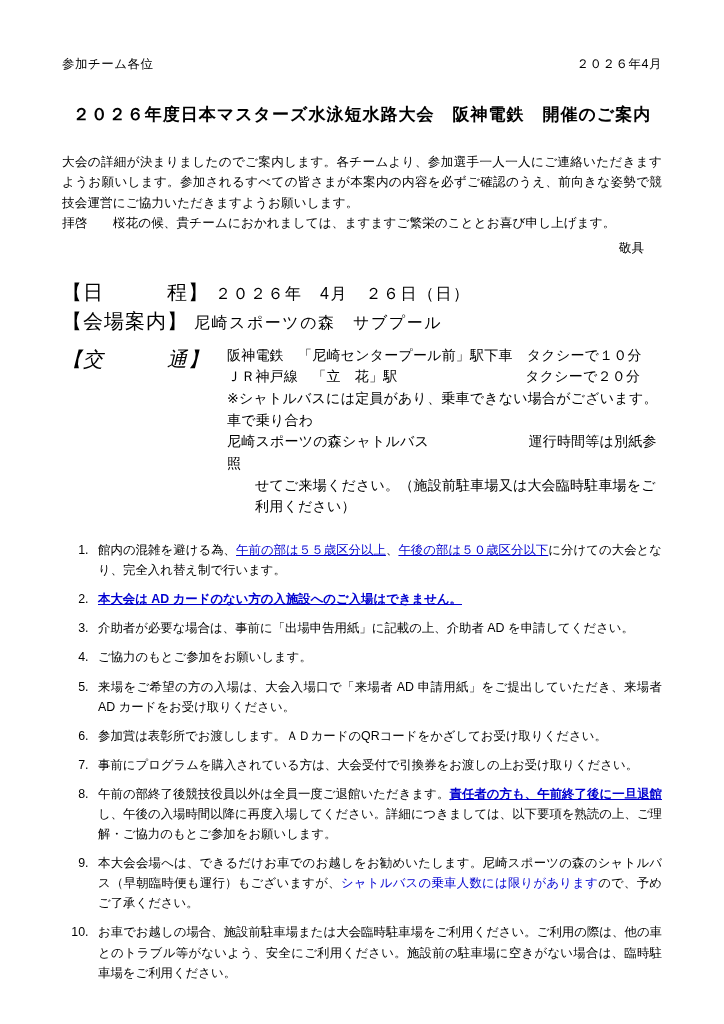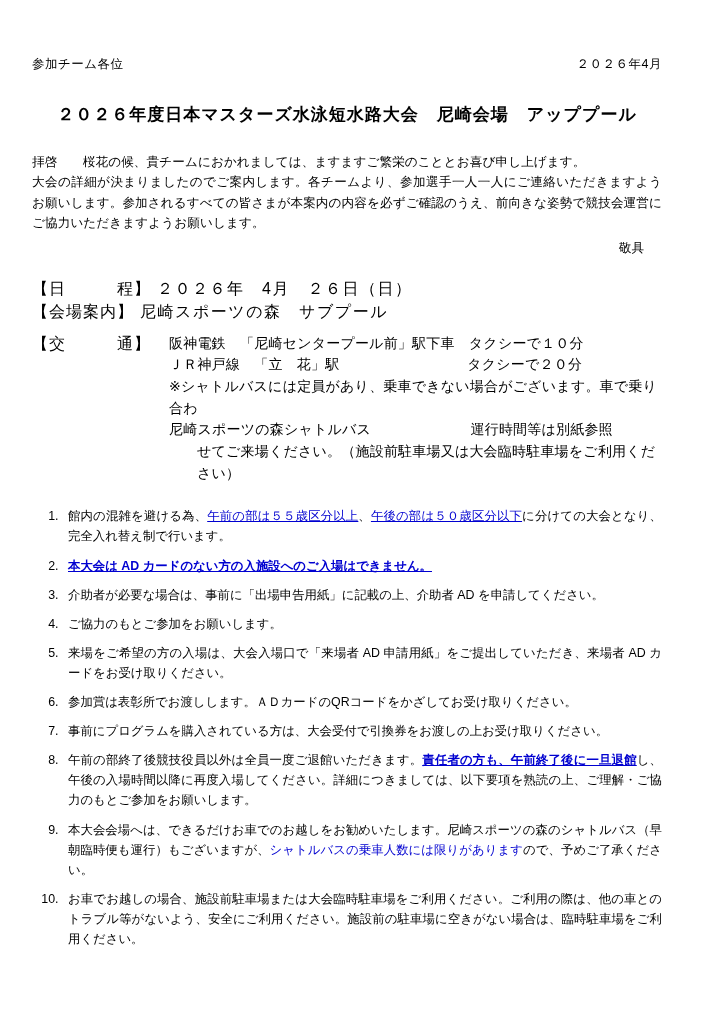--- a/index.html
+++ b/index.html
@@ -12,21 +12,21 @@
     height: 1024px;
     font-family: "Liberation Sans", "DejaVu Sans", sans-serif;
     color: #000000;
     position: relative;
     overflow: hidden;
   }
   .page {
     width: 724px;
     height: 788px;
     box-sizing: border-box;
-    padding: 56px 62px 0 32px;
+    padding: 56px 62px 0 62px;
     position: relative;
   }
   .header-row {
     display: flex;
     justify-content: space-between;
     align-items: baseline;
     font-size: 12.5px;
     letter-spacing: 0.5px;
   }
   .doc-title {
@@ -54,45 +54,46 @@
   }
   .info-line {
     display: flex;
     align-items: baseline;
     font-size: 16px;
     letter-spacing: 0.5px;
     margin-bottom: 2px;
   }
   .info-label {
     white-space: nowrap;
-    font-size: 16px;
+    font-size: 20px;
     letter-spacing: 1px;
     font-family: Liberation Serif, serif;
   }
   .info-value {
     font-size: 16px;
     letter-spacing: 1.5px;
     padding-left: 6px;
   }
   .sub-lines {
     margin-left: 132px;
     font-size: 12.3px;
     line-height: 1.52;
     letter-spacing: 0.2px;
   }
   .access-block {
     margin-top: 10px;
     display: flex;
     align-items: flex-start;
   }
   .access-label {
-    font-size: 16px;
+    font-size: 20px;
     letter-spacing: 1px;
     white-space: nowrap;
     padding-top: 1px;
+    font-style: italic;
   }
   .access-lines {
     font-size: 14px;
     line-height: 1.55;
     letter-spacing: 0.2px;
     margin-left: 18px;
     flex: 1;
   }
   .access-lines .sub-indent {
     padding-left: 28px;
@@ -124,25 +125,25 @@
 </head>
 <body>
 
 <div class="page">
 
   <div class="header-row">
     <span>参加チーム各位</span>
     <span>２０２６年4月</span>
   </div>
 
-  <div class="doc-title">２０２６年度日本マスターズ水泳短水路大会　尼崎会場　アッププール</div>
+  <div class="doc-title">２０２６年度日本マスターズ水泳短水路大会　阪神電鉄　開催のご案内</div>
 
   <div class="greeting">
+    <div>大会の詳細が決まりましたのでご案内します。各チームより、参加選手一人一人にご連絡いただきますようお願いします。参加されるすべての皆さまが本案内の内容を必ずご確認のうえ、前向きな姿勢で競技会運営にご協力いただきますようお願いします。</div>
     <div>拝啓　　桜花の候、貴チームにおかれましては、ますますご繁栄のこととお喜び申し上げます。</div>
-    <div>大会の詳細が決まりましたのでご案内します。各チームより、参加選手一人一人にご連絡いただきますようお願いします。参加されるすべての皆さまが本案内の内容を必ずご確認のうえ、前向きな姿勢で競技会運営にご協力いただきますようお願いします。</div>
   </div>
   <div class="closing">敬具</div>
 
   <div class="info-block">
     <div class="info-line">
       <span class="info-label">【日　　　程】</span>
       <span class="info-value">２０２６年　4月　２６日（日）</span>
     </div>
     <div class="info-line">
       <span class="info-label">【会場案内】</span>

